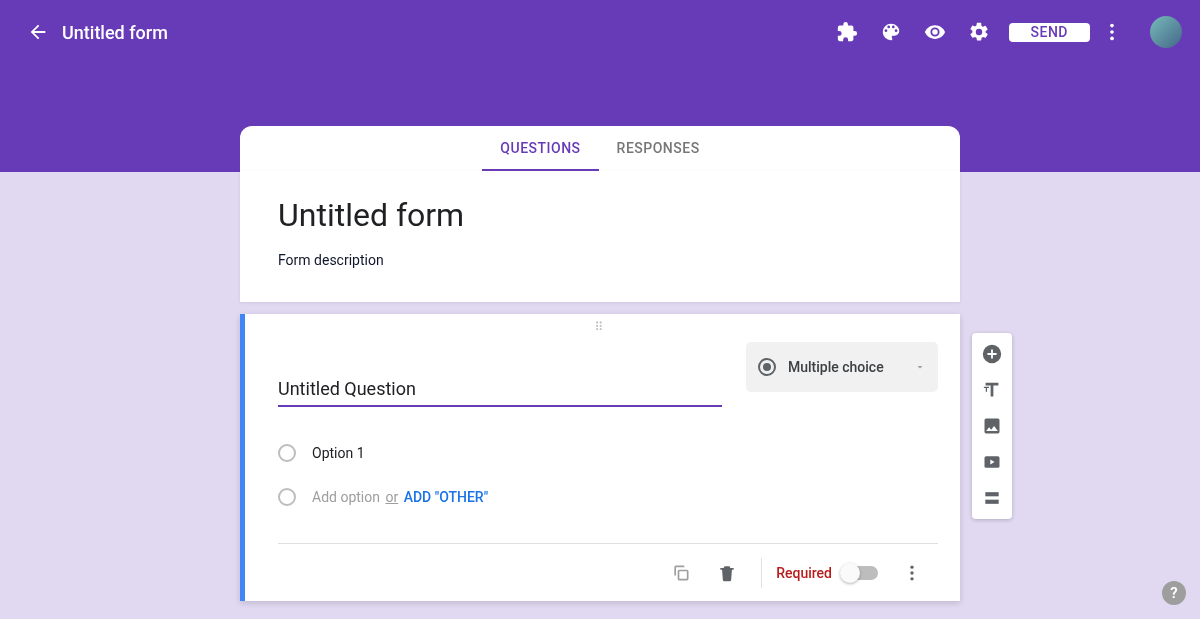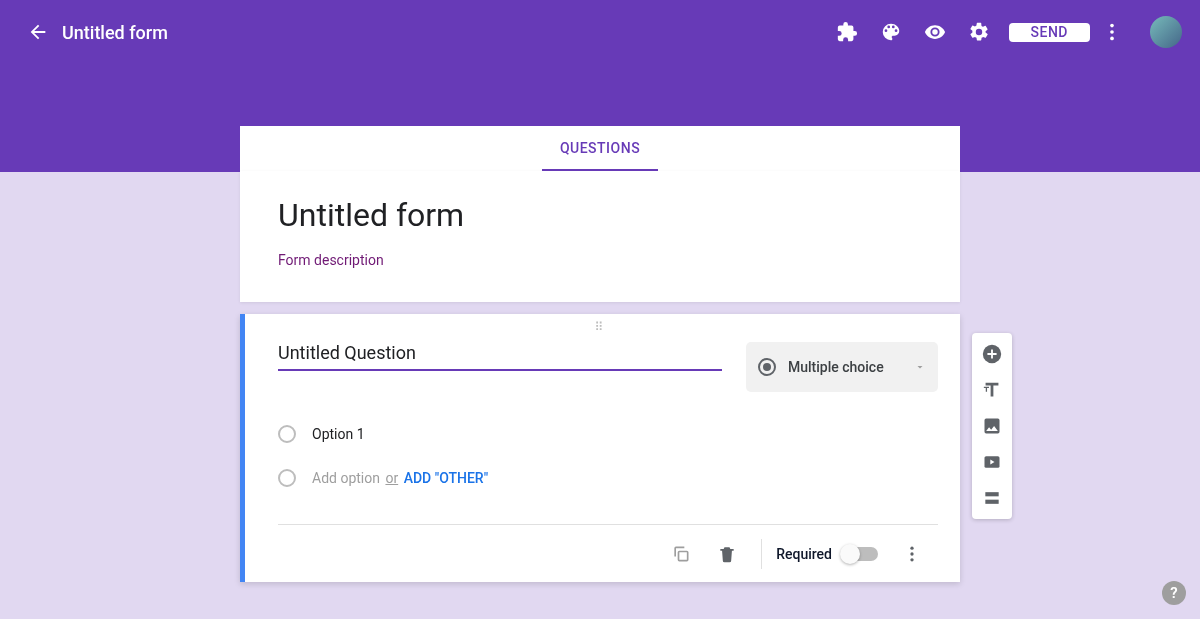--- a/index.html
+++ b/index.html
@@ -10,55 +10,55 @@
 .topbar { position: absolute; top: 0; left: 0; right: 0; height: 64px; display: flex; align-items: center; padding: 0 18px; z-index: 10; }
 .topbar .back { color: #fff; width: 40px; display: flex; align-items: center; justify-content: center; cursor: pointer; }
 .topbar .title { color: #fff; font-size: 18px; font-weight: 500; margin-left: 4px; }
 .topbar .spacer { flex: 1; }
 .topbar .icon-btn { color: #fff; width: 44px; height: 44px; display: flex; align-items: center; justify-content: center; cursor: pointer; border-radius: 50%; }
 .topbar .send-btn { background: #fff; color: #673AB7; border: none; border-radius: 4px; padding: 0 22px; height: 19px; font-size: 14px; font-weight: 500; letter-spacing: 0.5px; margin-left: 8px; cursor: pointer; }
 .topbar .avatar { width: 32px; height: 32px; border-radius: 50%; margin-left: 16px; background: linear-gradient(135deg,#7bb,#468); }
 
 .main { position: absolute; top: 126px; left: 50%; transform: translateX(-50%); width: 720px; }
 
-.tabs-card { background: #fff; border-radius: 0; box-shadow: none; }
+.tabs-card { background: #fff; border-radius: 12px; box-shadow: none; }
 .tabs-row { display: flex; justify-content: center; height: 45px; align-items: stretch; }
 .tab { padding: 0 18px; font-size: 14px; font-weight: 500; letter-spacing: 0.5px; color: #777; display: flex; align-items: center; border-bottom: 2px solid transparent; cursor: pointer; }
 .tab.active { color: #673AB7; border-bottom-color: #673AB7; }
 
 .header-card { background: #fff; padding: 24px 38px 34px; box-shadow: 0 1px 3px rgba(0,0,0,0.08); border-top: 1px solid transparent; }
 .form-title { font-size: 32px; color: #202124; font-weight: 400; margin-bottom: 18px; }
-.form-desc { font-size: 14px; color: #701a75; }
+.form-desc { font-size: 14px; color: #0f172a; }
 
 .question-card { background: #fff; margin-top: 12px; box-shadow: 0 2px 6px rgba(0,0,0,0.15); position: relative; padding: 22px 22px 0 38px; }
 .question-card::before { content:''; position:absolute; left:0; top:0; bottom:0; width:5px; background:#4285F4; }
 .drag-handle { position:absolute; top:6px; left:50%; transform:translateX(-50%); color:#bdbdbd; font-size:12px; letter-spacing:2px; cursor: grab; }
 
 .q-row { display: flex; align-items: flex-start; gap: 24px; padding-top: 6px; }
-.q-title-wrap { flex: 1; padding-bottom: 4px; }
+.q-title-wrap { flex: 1; padding-bottom: 4px; margin-top: 36px; }
 .q-title { font-size: 18px; color: #202124; padding-bottom: 6px; border-bottom: 2px solid #673AB7; }
 .q-type { background: #F1F1F1; border-radius: 5px; height: 50px; min-width: 192px; display: flex; align-items: center; padding: 0 12px; cursor: pointer; }
 .q-type .radio-icon { width: 18px; height: 18px; border: 2px solid #5f6368; border-radius: 50%; display:flex; align-items:center; justify-content:center; margin-right:12px; }
 .q-type .radio-icon::after { content:''; width:8px; height:8px; background:#5f6368; border-radius:50%; }
 .q-type .label { font-size: 14px; font-weight: 500; color: #3c4043; flex:1; }
 .q-type .chev { color:#9e9e9e; }
 
 .options { margin-top: 20px; text-align: center; }
 .opt-row { display:flex; align-items:center; height:44px; gap:16px; }
 .opt-radio { width:18px; height:18px; border:2px solid #bdbdbd; border-radius:50%; }
 .opt-label { font-size:14px; color:#202124; }
 .opt-add { font-size:14px; color:#9e9e9e; }
 .opt-add .or { margin: 0 2px; text-decoration: underline; }
 .opt-add .other { color:#1a73e8; font-weight:500; cursor:pointer; }
 
 .card-footer { border-top: 1px solid #e0e0e0; margin-top: 24px; height: 58px; display:flex; align-items:center; justify-content:flex-end; padding-right:6px; gap:6px; }
 .foot-icon { width:40px; height:40px; display:flex; align-items:center; justify-content:center; color:#5f6368; cursor:pointer; border-radius:50%; }
 .foot-icon.light { color:#9e9e9e; }
 .divider-v { width:1px; height:30px; background:#e0e0e0; margin:0 8px; }
-.required-label { font-size:14px; color:#0f172a; font-weight:500; margin-right:4px; }
+.required-label { font-size:14px; color:#b91c1c; font-weight:500; margin-right:4px; }
 .toggle { width:36px; height:14px; background:#bdbdbd; border-radius:10px; position:relative; cursor:pointer; margin-right:8px; }
 .toggle::after { content:''; position:absolute; left:-2px; top:-3px; width:20px; height:20px; background:#fafafa; border-radius:50%; box-shadow:0 1px 3px rgba(0,0,0,0.3); }
 
 .side-toolbar { position:absolute; top:333px; left: calc(50% + 372px); background:#fff; border-radius:4px; box-shadow:0 1px 4px rgba(0,0,0,0.2); width:40px; padding:6px 0; display:flex; flex-direction:column; align-items:center; gap:6px; }
 .side-toolbar .tbtn { width:34px; height:30px; display:flex; align-items:center; justify-content:center; color:#5f6368; cursor:pointer; border-radius:4px; }
 
 .help-fab { position:absolute; bottom:14px; right:14px; width:24px; height:24px; background:#9e9e9e; color:#fff; border-radius:50%; display:flex; align-items:center; justify-content:center; font-size:15px; font-weight:600; cursor:pointer; }
 
 svg { display:block; }
 </style>
@@ -103,20 +103,21 @@
         <circle cx="12" cy="19" r="2"></circle>
       </svg>
   </div>
   <div class="avatar"></div>
 </div>
 
 <div class="main">
   <div class="tabs-card">
     <div class="tabs-row">
       <div class="tab active">QUESTIONS</div>
+      <div class="tab">RESPONSES</div>
     </div>
     <div class="header-card">
       <div class="form-title">Untitled form</div>
       <div class="form-desc">Form description</div>
     </div>
   </div>
 
   <div class="question-card">
     <div class="drag-handle">⠿</div>
     <div class="q-row">

